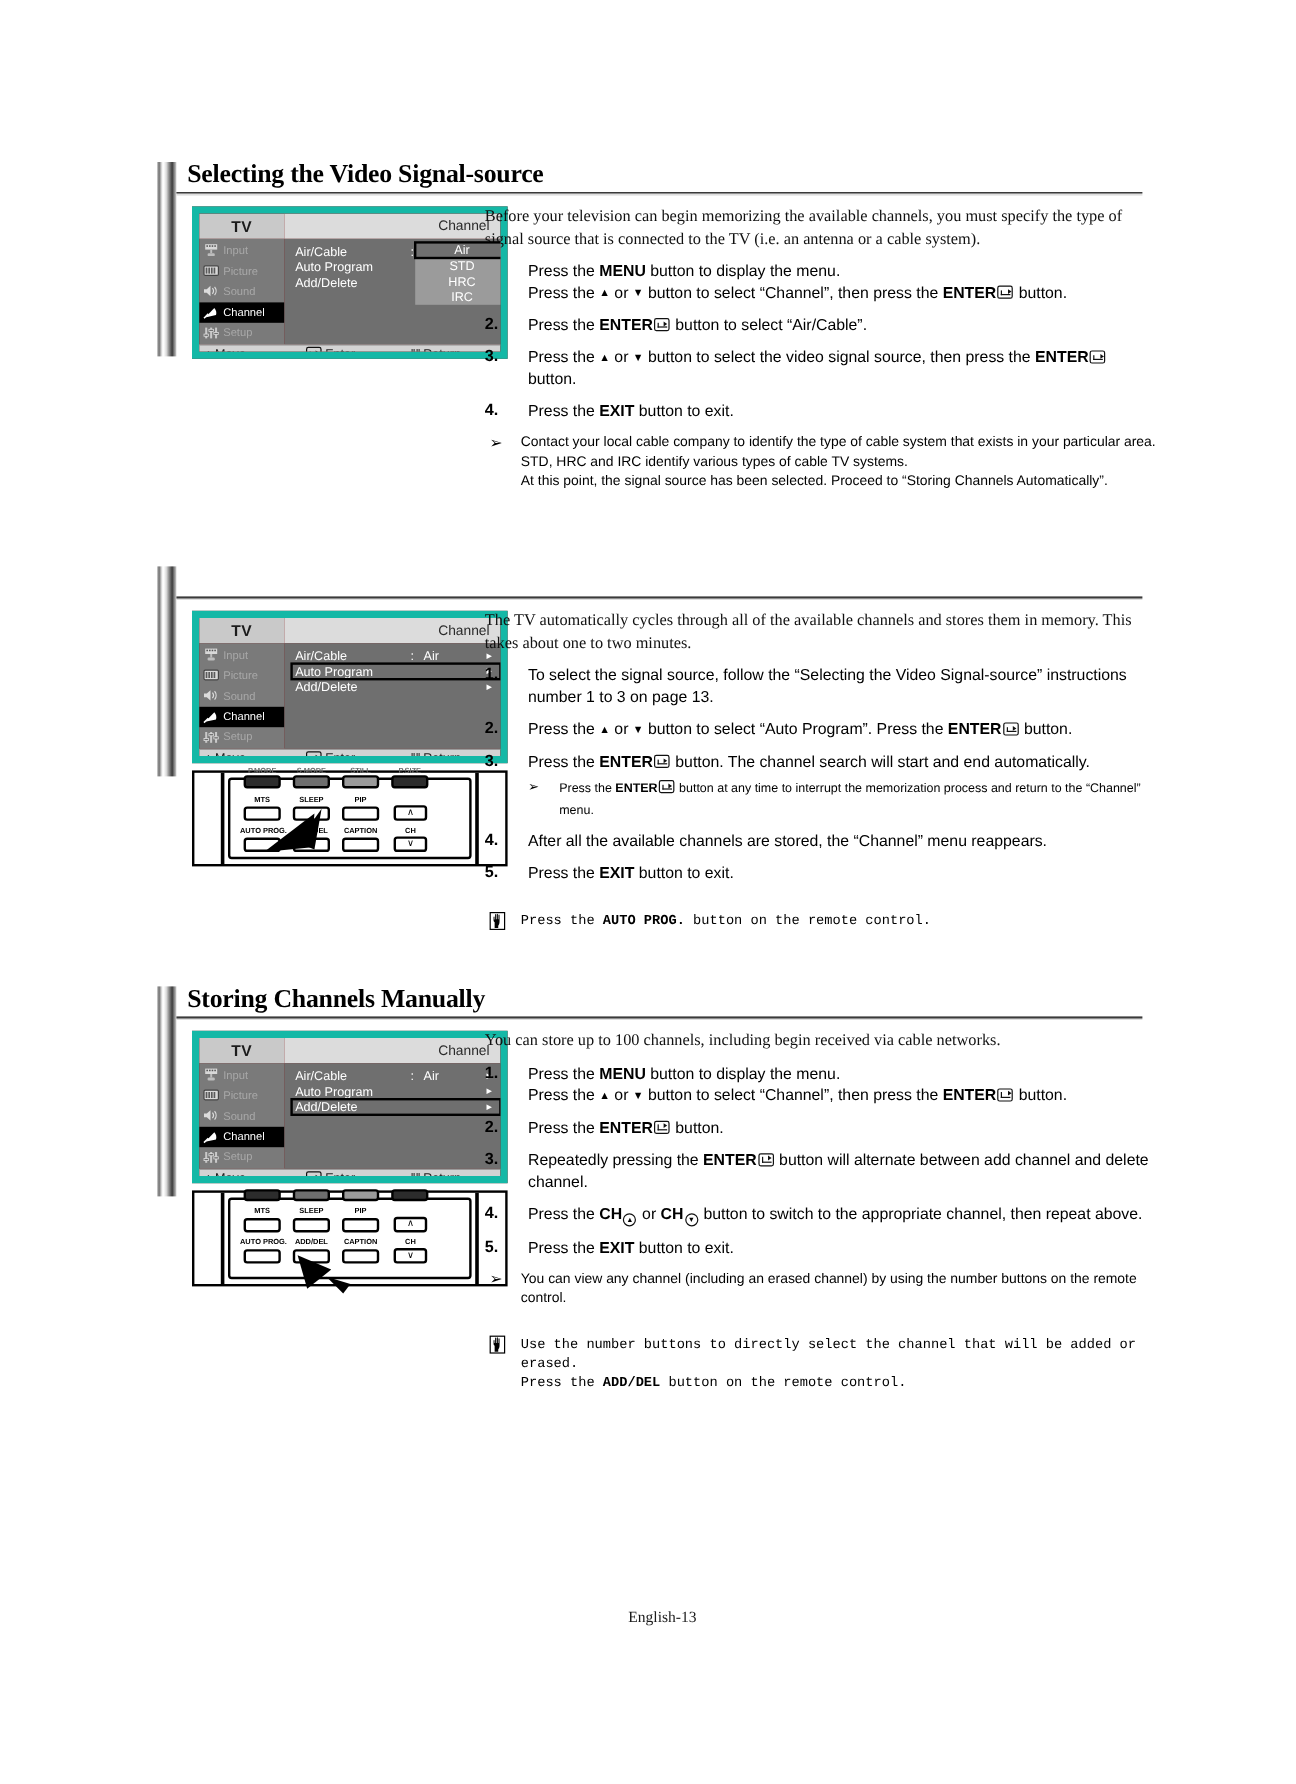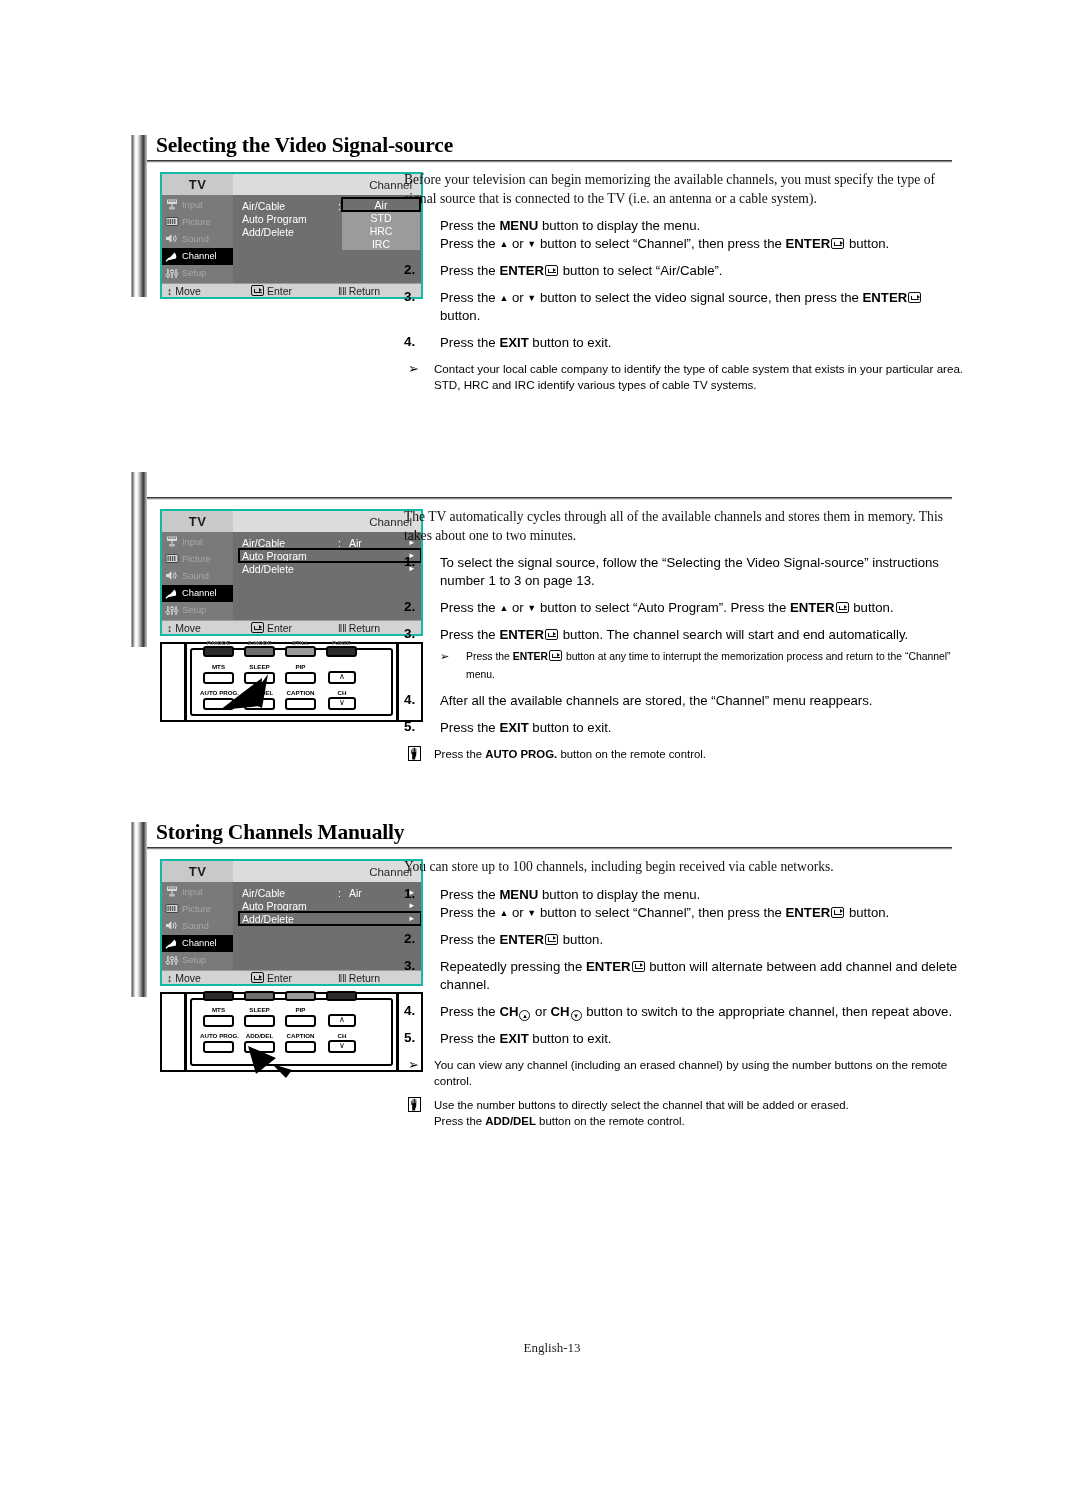--- a/index.html
+++ b/index.html
@@ -37,21 +37,21 @@
   }
   .head-rule {
     position:absolute; left:147px; top:27px; width:805px; height:3px;
     background:linear-gradient(to bottom,#3a3a3a 0 1px,#8d8d8d 1px 2px,#dedede 2px 3px);
   }
 
   
   .osd {
     position:absolute;
     width:263px; height:127px;
-    border:2px solid #14b8a6;
+    border:6px solid #14b8a6;
     background:#7f1d1d;
     font-family:"Liberation Sans", sans-serif;
     color:#fff;
     overflow:hidden;
   }
   .osd-top { height:21px; display:flex; }
   .osd-top-left {
     width:71px; background:#c9c9c9; color:#1b1b1b;
     font-weight:bold; font-size:13px;
     display:flex; align-items:center; justify-content:center;
@@ -156,21 +156,21 @@
   b, .b { font-weight:bold; }
 
   .note { position:relative; padding-left:30px; margin-top:7px; }
   .note .gl {
     position:absolute; left:4px; top:1px;
     font-size:13px; line-height:1;
   }
   .note .nbody { font-size:11.6px; line-height:16px; }
   .note .nbody .ln { display:block; }
 
-  .handnote { position:relative; padding-left:30px; margin-top:8px; }
+  .handnote { position:relative; padding-left:30px; margin-top:23px;font-family:Liberation Mono, monospace; }
   .handnote .hb { font-size:11.4px; line-height:16px; }
   .handnote .hb .ln { display:block; }
 
   .hand-ico {
     position:absolute; left:4px; top:0px;
     width:13px; height:15px; border:1px solid #000;
     display:block;
   }
   .hand-ico svg { display:block; }
 
@@ -353,20 +353,21 @@
           <div class="body">
             <span class="ln">Press the <b>EXIT</b> button to exit.</span>
           </div>
         </div>
       </div>
       <div class="note">
         <span class="gl">➢</span>
         <div class="nbody">
           <span class="ln">Contact your local cable company to identify the type of cable system that exists in your particular area.</span>
           <span class="ln">STD, HRC and IRC identify various types of cable TV systems.</span>
+          <span class="ln">At this point, the signal source has been selected. Proceed to “Storing Channels Automatically”.</span>
         </div>
       </div>
     </div>
   </div>
 
   <div class="section" style="top:470px;">
     <div class="head-wrap">
       <div class="head-bar tall"></div>
       <div class="head-rule"></div>
     </div>

